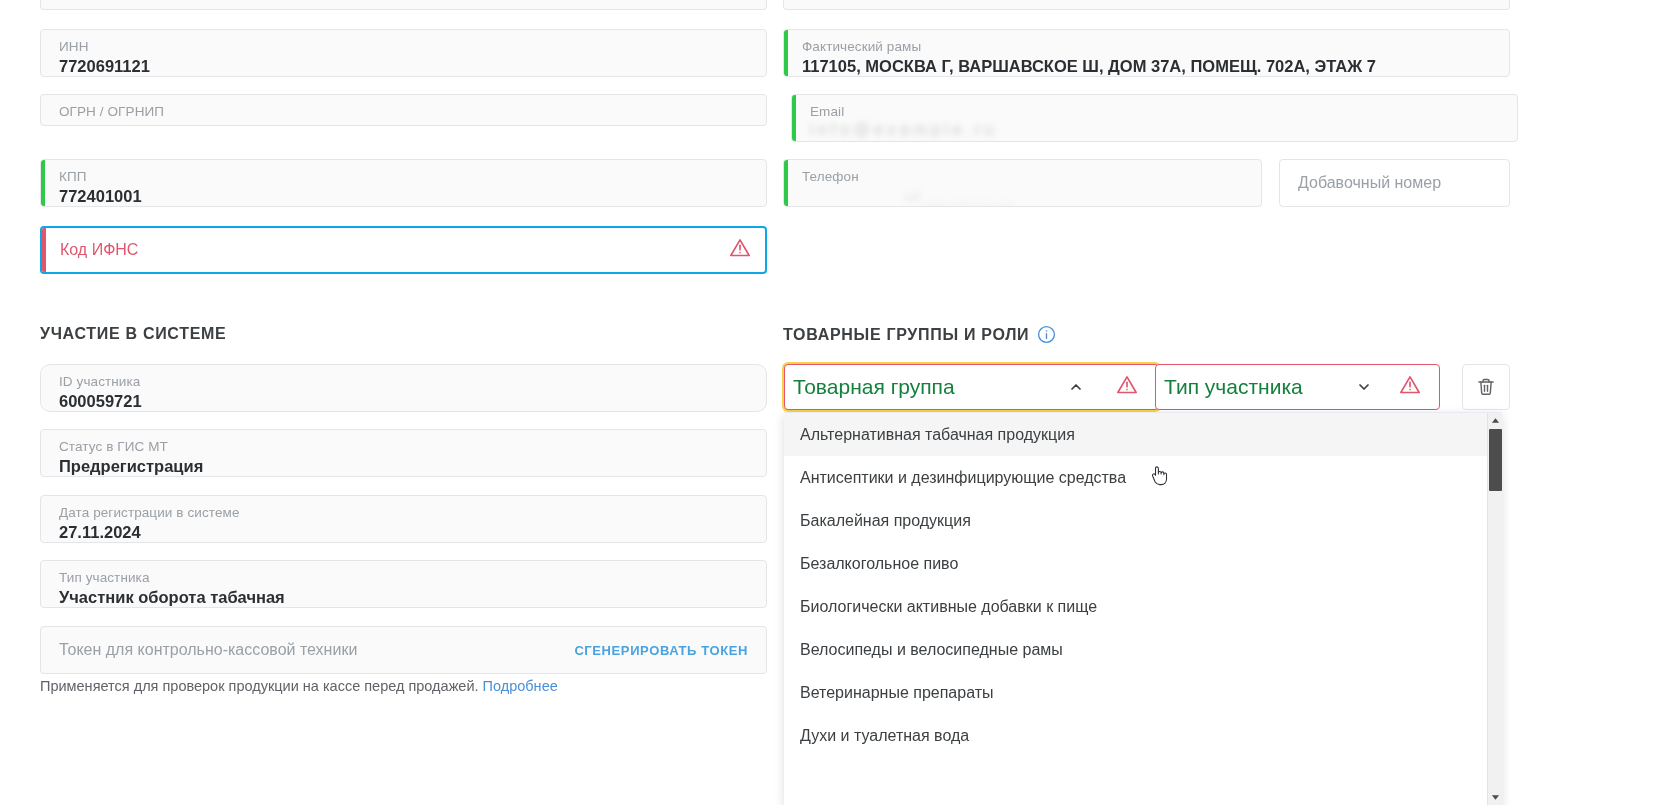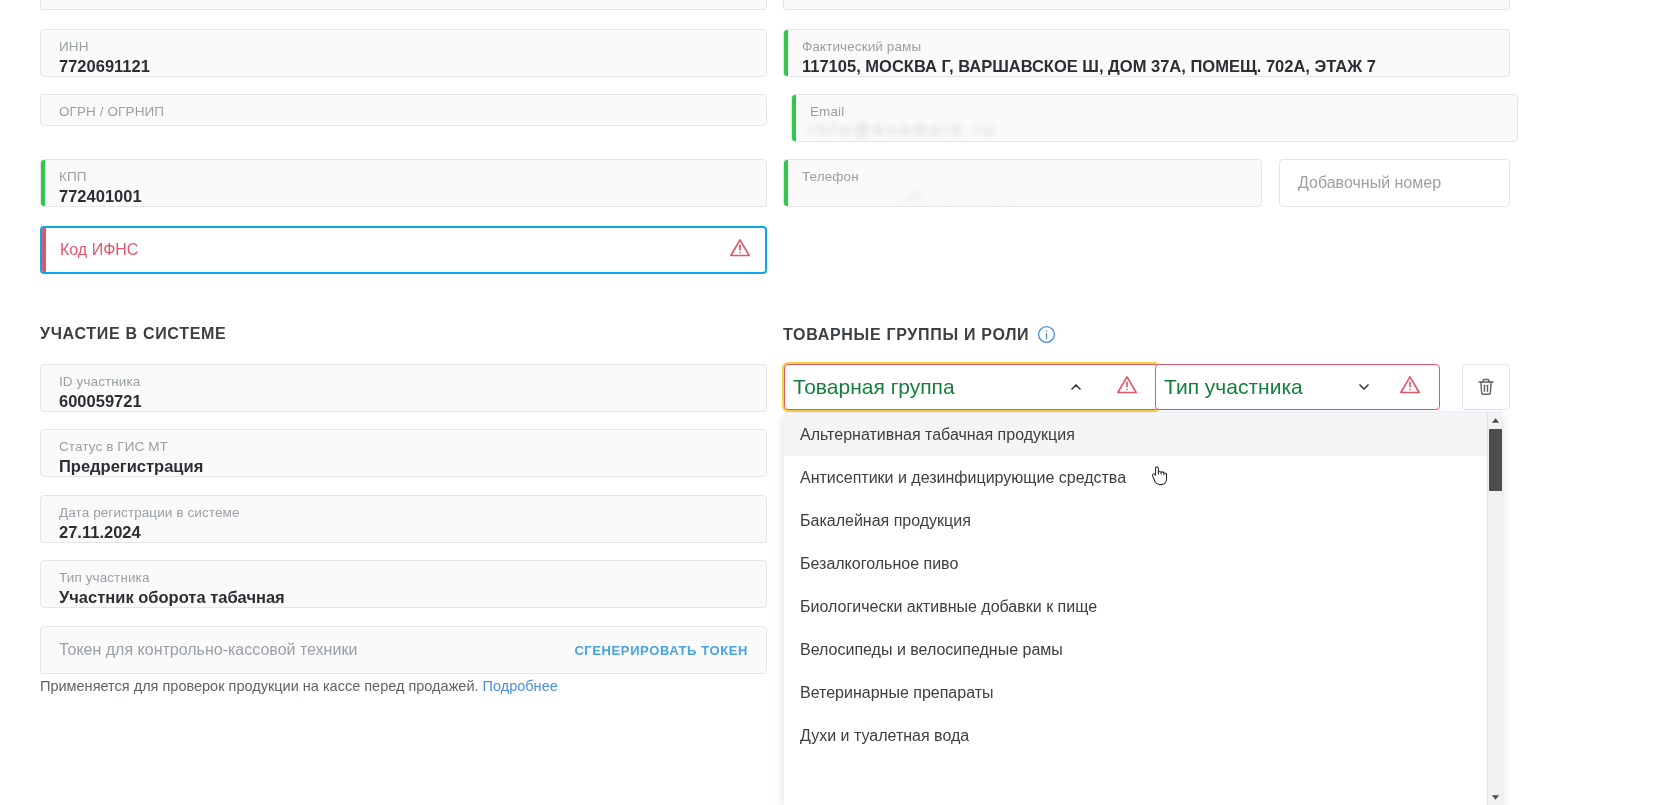--- a/index.html
+++ b/index.html
@@ -213,21 +213,21 @@
   </div>
 
   <div class="field white" style="left:1279px; top:159px; width:231px; height:48px;">
     <div class="fplaceholder">Добавочный номер</div>
   </div>
 
   <div class="section-title" style="left:40px; top:325px;">
     <span>УЧАСТИЕ В СИСТЕМЕ</span>
   </div>
 
-  <div class="field" style="left:40px; top:364px; width:727px; height:48px;">
+  <div class="field" style="left:40px; top:364px; width:727px; height:48px;border-radius:10px;">
     <div class="flabel">ID участника</div>
     <div class="fvalue">600059721</div>
   </div>
 
   <div class="field" style="left:40px; top:429px; width:727px; height:48px;">
     <div class="flabel">Статус в ГИС МТ</div>
     <div class="fvalue">Предрегистрация</div>
   </div>
 
   <div class="field" style="left:40px; top:495px; width:727px; height:48px;">

